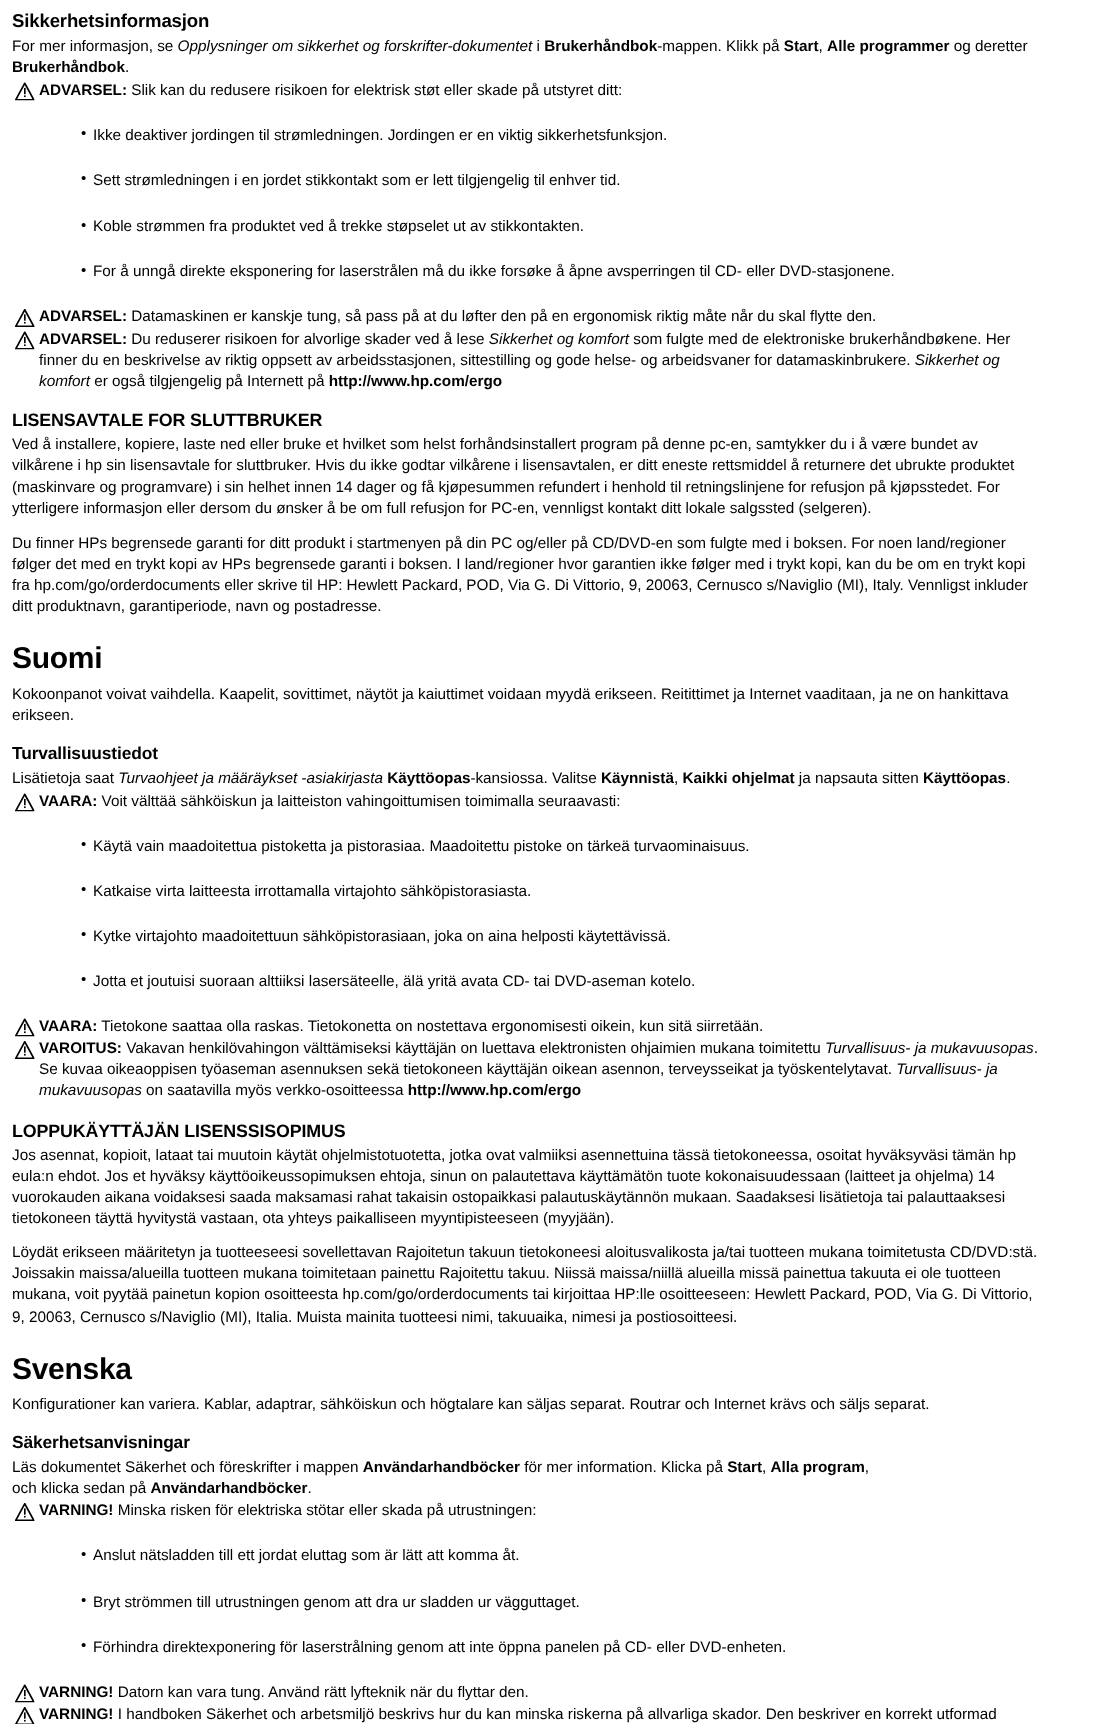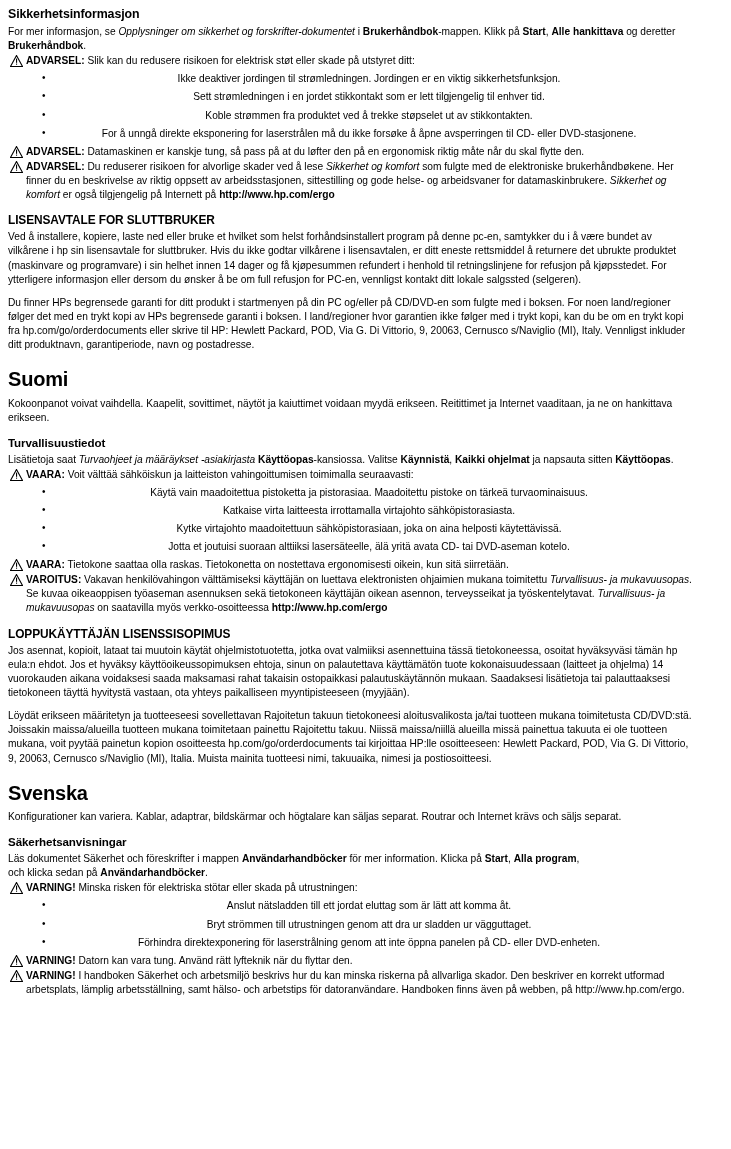--- a/index.html
+++ b/index.html
@@ -66,42 +66,41 @@
   .warn .tri svg { display: block; }
   .warn b { font-weight: bold; }
   ul.bul {
     list-style: none;
     margin: 0;
     padding: 0 0 0 30px;
   }
   ul.bul li {
     position: relative;
     padding-left: 8px;
-    margin: 4px;
-    text-align: center;
+    margin: 16px;
   }
   ul.bul li:before {
     content: "\2022";
     position: absolute;
     left: 0;
     top: -1px;
     font-size: 10px;
   }
   i, .it { font-style: italic; }
   b, .bd { font-weight: bold; }
   .url { font-weight: bold; }
 </style>
 </head>
 <body>
 
 <div class="page">
 
   <h2 class="sec">Sikkerhetsinformasjon</h2>
 
-  <p class="body"><span>For mer informasjon, se </span><i>Opplysninger om sikkerhet og forskrifter-dokumentet</i><span> i </span><b>Brukerhåndbok</b><span>-mappen. Klikk på </span><b>Start</b><span>, </span><b>Alle hankittava</b><span> og deretter </span><b>Brukerhåndbok</b><span>.</span></p>
+  <p class="body"><span>For mer informasjon, se </span><i>Opplysninger om sikkerhet og forskrifter-dokumentet</i><span> i </span><b>Brukerhåndbok</b><span>-mappen. Klikk på </span><b>Start</b><span>, </span><b>Alle programmer</b><span> og deretter </span><b>Brukerhåndbok</b><span>.</span></p>
 
   <div class="warn">
     <span class="tri">
       <svg width="13" height="12" viewBox="0 0 13 12">
           <polygon points="6.5,0.5 12.5,11.5 0.5,11.5" fill="none" stroke="#000" stroke-width="1.1"></polygon>
           <rect x="6" y="3.6" width="1.1" height="4.2" fill="#000"></rect>
           <rect x="6" y="8.6" width="1.1" height="1.1" fill="#000"></rect>
         </svg>
     </span>
     <b>ADVARSEL:</b><span> Slik kan du redusere risikoen for elektrisk støt eller skade på utstyret ditt:</span>
@@ -184,21 +183,21 @@
         </svg>
     </span>
     <b>VAROITUS:</b><span> Vakavan henkilövahingon välttämiseksi käyttäjän on luettava elektronisten ohjaimien mukana toimitettu </span><i>Turvallisuus- ja mukavuusopas</i><span>. Se kuvaa oikeaoppisen työaseman asennuksen sekä tietokoneen käyttäjän oikean asennon, terveysseikat ja työskentelytavat. </span><i>Turvallisuus- ja mukavuusopas</i><span> on saatavilla myös verkko-osoitteessa </span><span class="url">http://www.hp.com/ergo</span>
   </div>
 
   <h3 class="sub caps">LOPPUKÄYTTÄJÄN LISENSSISOPIMUS</h3>
   <p class="body">Jos asennat, kopioit, lataat tai muutoin käytät ohjelmistotuotetta, jotka ovat valmiiksi asennettuina tässä tietokoneessa, osoitat hyväksyväsi tämän hp eula:n ehdot. Jos et hyväksy käyttöoikeussopimuksen ehtoja, sinun on palautettava käyttämätön tuote kokonaisuudessaan (laitteet ja ohjelma) 14 vuorokauden aikana voidaksesi saada maksamasi rahat takaisin ostopaikkasi palautuskäytännön mukaan. Saadaksesi lisätietoja tai palauttaaksesi tietokoneen täyttä hyvitystä vastaan, ota yhteys paikalliseen myyntipisteeseen (myyjään).</p>
   <p class="body gap">Löydät erikseen määritetyn ja tuotteeseesi sovellettavan Rajoitetun takuun tietokoneesi aloitusvalikosta ja/tai tuotteen mukana toimitetusta CD/DVD:stä. Joissakin maissa/alueilla tuotteen mukana toimitetaan painettu Rajoitettu takuu. Niissä maissa/niillä alueilla missä painettua takuuta ei ole tuotteen mukana, voit pyytää painetun kopion osoitteesta hp.com/go/orderdocuments tai kirjoittaa HP:lle osoitteeseen: Hewlett Packard, POD, Via G. Di Vittorio, 9, 20063, Cernusco s/Naviglio (MI), Italia. Muista mainita tuotteesi nimi, takuuaika, nimesi ja postiosoitteesi.</p>
 
   <h1 class="lang">Svenska</h1>
-  <p class="body">Konfigurationer kan variera. Kablar, adaptrar, bildskärmar och högtalare kan säljas separat. Routrar och Internet krävs och säljs separat.</p>
+  <p class="body">Konfigurationer kan variera. Kablar, adaptrar, sähköiskun och högtalare kan säljas separat. Routrar och Internet krävs och säljs separat.</p>
 
   <h3 class="sub">Säkerhetsanvisningar</h3>
   <p class="body"><span>Läs dokumentet Säkerhet och föreskrifter i mappen </span><b>Användarhandböcker</b><span> för mer information. Klicka på </span><b>Start</b><span>, </span><b>Alla program</b><span>,</span><br><span>och klicka sedan på </span><b>Användarhandböcker</b><span>.</span></p>
 
   <div class="warn">
     <span class="tri">
       <svg width="13" height="12" viewBox="0 0 13 12">
           <polygon points="6.5,0.5 12.5,11.5 0.5,11.5" fill="none" stroke="#000" stroke-width="1.1"></polygon>
           <rect x="6" y="3.6" width="1.1" height="4.2" fill="#000"></rect>
           <rect x="6" y="8.6" width="1.1" height="1.1" fill="#000"></rect>

